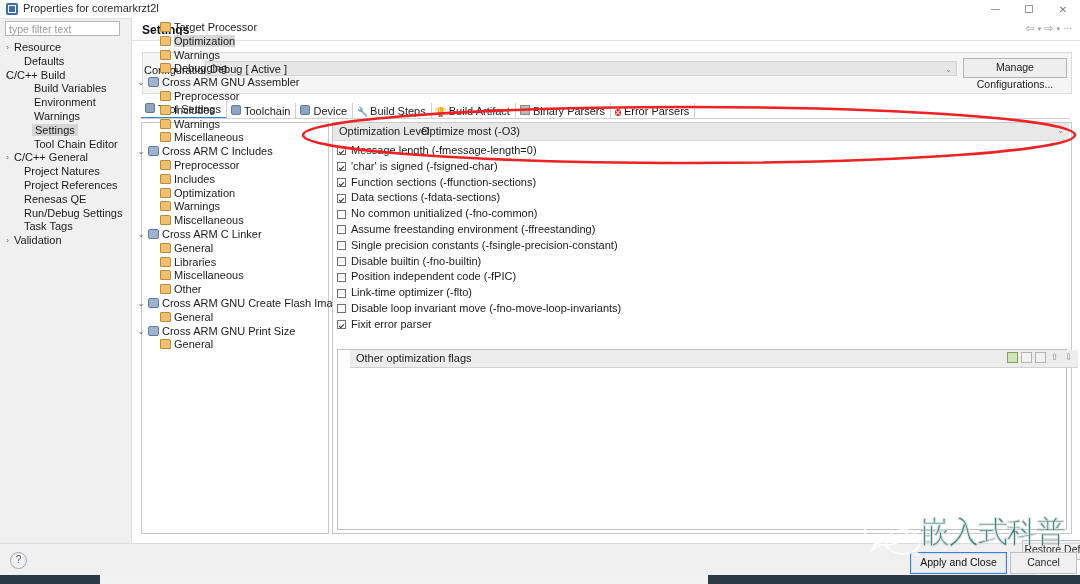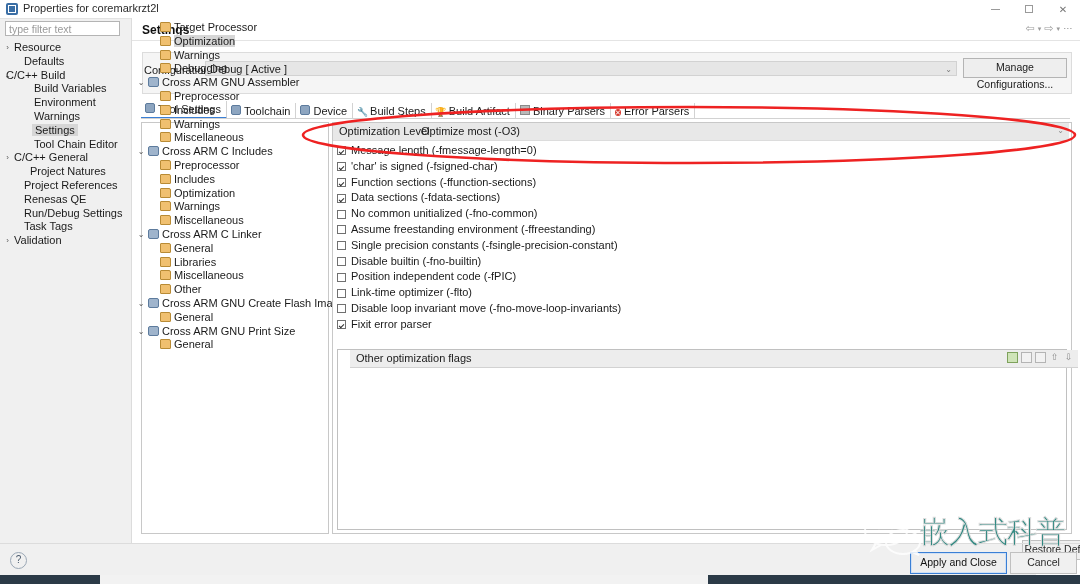--- a/index.html
+++ b/index.html
@@ -144,21 +144,21 @@
   <div class="tree" id="left-tree">
       <div class="tnode"><span class="arr" style="left:-1px">›</span><span class="lbl" style="margin-left:8px">Resource</span></div>
       <div class="tnode"><span class="lbl" style="margin-left:18px">Defaults</span></div>
       <div class="tnode"><span class="arr" style="left:-1px">⌄</span><span class="lbl" style="margin-left:0">C/C++ Build</span></div>
       <div class="tnode"><span class="lbl" style="margin-left:28px">Build Variables</span></div>
       <div class="tnode"><span class="lbl" style="margin-left:28px">Environment</span></div>
       <div class="tnode"><span class="lbl" style="margin-left:28px">Warnings</span></div>
       <div class="tnode sel"><span class="lbl" style="margin-left:28px">Settings</span></div>
       <div class="tnode"><span class="lbl" style="margin-left:28px">Tool Chain Editor</span></div>
       <div class="tnode"><span class="arr" style="left:-1px">›</span><span class="lbl" style="margin-left:8px">C/C++ General</span></div>
-      <div class="tnode"><span class="lbl" style="margin-left:24px">Project Natures</span></div>
+      <div class="tnode"><span class="lbl" style="margin-left:18px">Project Natures</span></div>
       <div class="tnode"><span class="lbl" style="margin-left:18px">Project References</span></div>
       <div class="tnode"><span class="lbl" style="margin-left:18px">Renesas QE</span></div>
       <div class="tnode"><span class="lbl" style="margin-left:18px">Run/Debug Settings</span></div>
       <div class="tnode"><span class="lbl" style="margin-left:18px">Task Tags</span></div>
       <div class="tnode"><span class="arr" style="left:-1px">›</span><span class="lbl" style="margin-left:8px">Validation</span></div>
     </div>
   <div class="vsplit"></div>
 
   <div class="rightpane">
     <div class="pagetitle">Settings</div>

